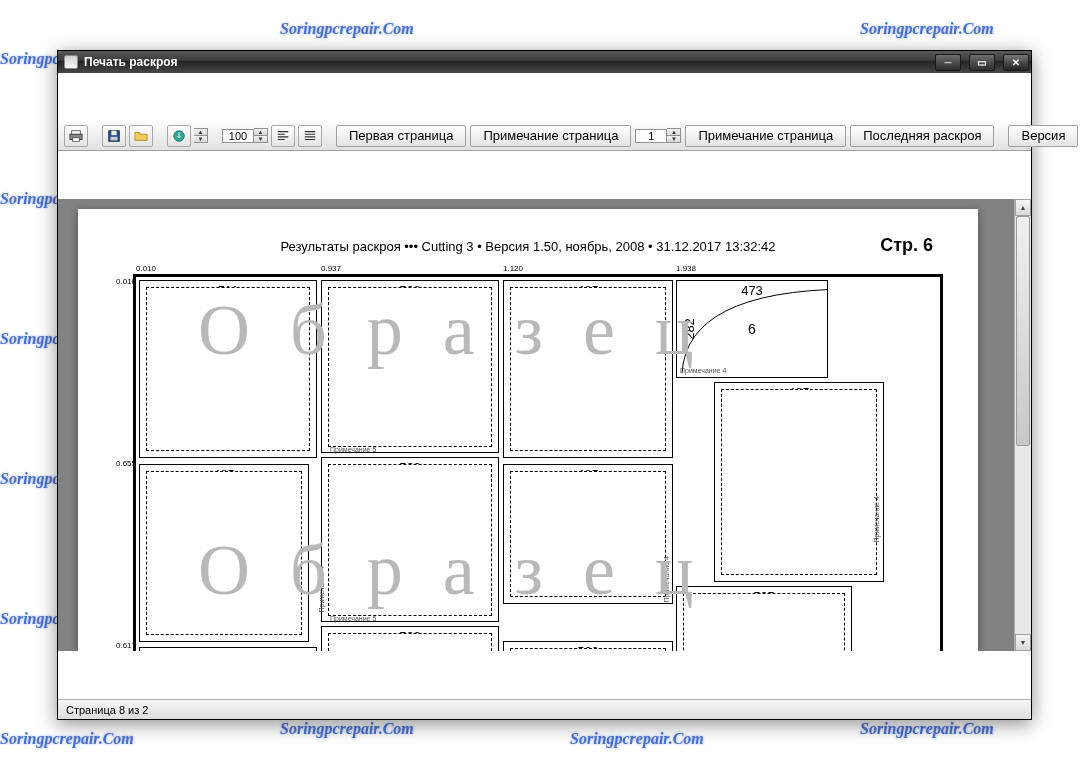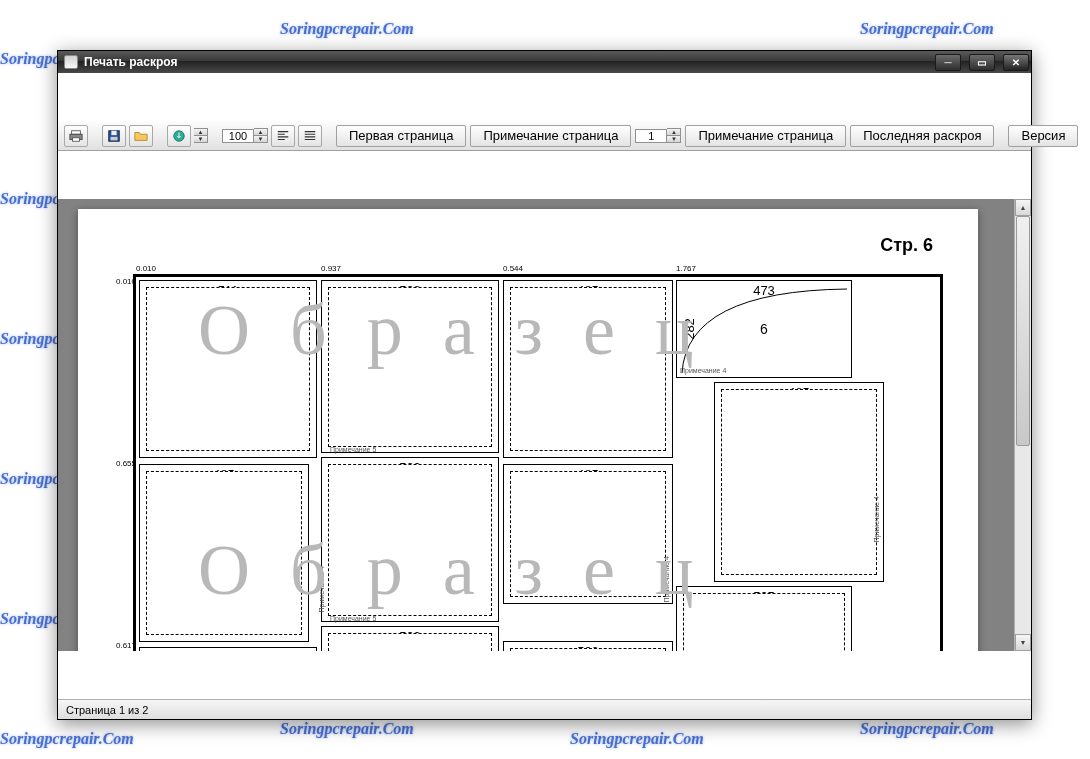--- a/index.html
+++ b/index.html
@@ -343,27 +343,28 @@
     <div class="tb-sep"></div>
     <div class="text-btn">
         <span>Версия</span>
       </div>
   </div>
 
   <div class="content-area">
     <div class="viewport">
       <div class="page">
         <div class="page-header">
+          <span class="left">Результаты раскроя ••• Cutting 3 • Версия 1.50, ноябрь, 2008 • 31.12.2017 13:32:42</span>
           <span class="right">Стр.  6</span>
         </div>
 
         <span class="ruler-top" style="left:58px">0.010</span>
         <span class="ruler-top" style="left:243px">0.937</span>
-        <span class="ruler-top" style="left:425px">0.544</span>
-        <span class="ruler-top" style="left:598px">1.767</span>
+        <span class="ruler-top" style="left:425px">1.120</span>
+        <span class="ruler-top" style="left:598px">1.938</span>
         <span class="ruler-left" style="top:68px">0.010</span>
         <span class="ruler-left" style="top:250px">0.655</span>
         <span class="ruler-left" style="top:432px">0.617</span>
 
         <div class="sheet"></div>
 
         <div class="panel" style="left:61px;top:71px;width:178px;height:178px">
           <span class="top">511</span>
           <span class="left">511</span>
           <span class="center">7</span>
@@ -378,21 +379,21 @@
         <div class="panel dash" style="left:250px;top:78px;width:164px;height:160px"></div>
         <span class="note" style="left:252px;top:237px">Примечание 5</span>
 
         <div class="panel" style="left:425px;top:71px;width:170px;height:178px">
           <span class="top">485</span>
           <span class="left">507</span>
           <span class="center">5</span>
         </div>
         <div class="panel dash" style="left:432px;top:78px;width:156px;height:164px"></div>
 
-        <div class="panel" style="left:598px;top:71px;width:176px;height:98px">
+        <div class="panel" style="left:598px;top:71px;width:152px;height:98px">
           <span class="top">473</span>
           <span class="left">282</span>
           <span class="center">6</span>
           <svg style="position:absolute;top:0;left:0;width:100%;height:100%">
               <path d="M5 92 Q10 10 170 8" fill="none" stroke="#000"></path>
             </svg>
         </div>
         <span class="note" style="left:602px;top:158px">Примечание 4</span>
 
         <div class="panel" style="left:636px;top:173px;width:170px;height:200px">
@@ -470,16 +471,16 @@
     <div class="scrollbar">
       <div class="sb-btn">▲</div>
       <div class="sb-track">
         <div class="sb-thumb"></div>
       </div>
       <div class="sb-btn">▼</div>
     </div>
   </div>
 
   <div class="statusbar">
-    <span>Страница 1 из 2</span>
+    <span>Страница 8 из 2</span>
   </div>
 
 </div>
 
 </body></html>

